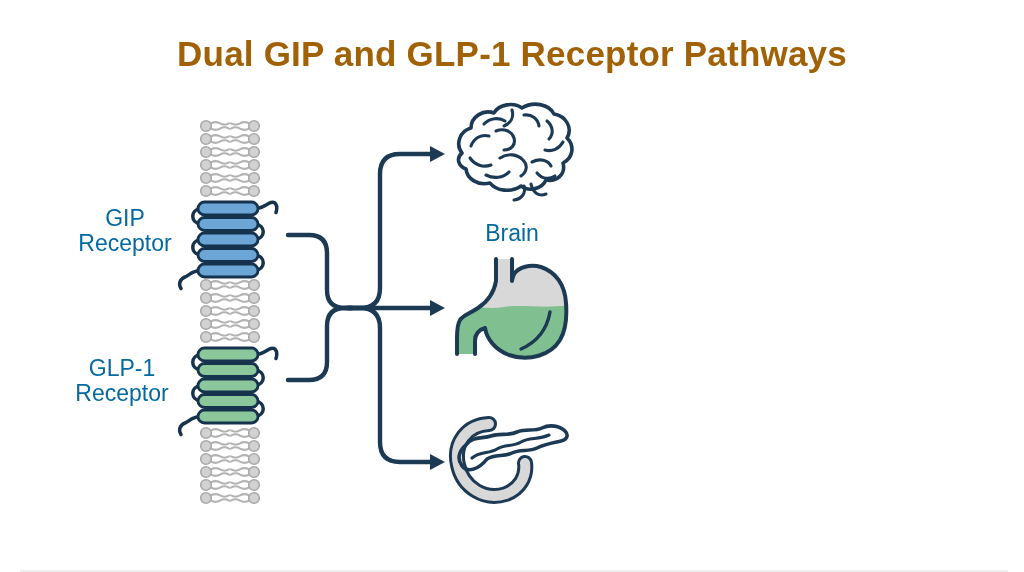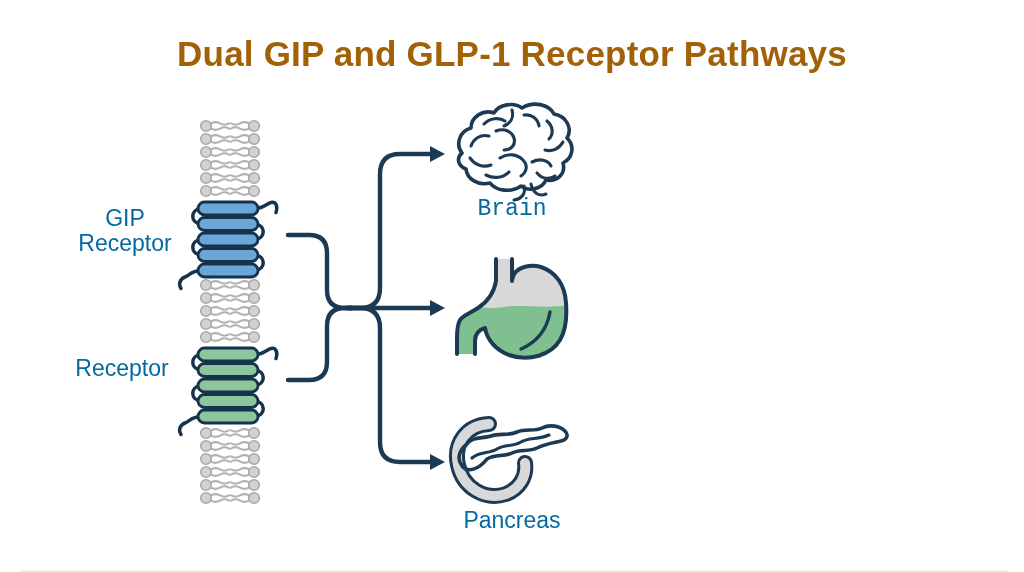--- a/index.html
+++ b/index.html
@@ -133,19 +133,19 @@
       <path class="organ-outline" d="M 466 445 C 472 436, 482 439, 491 436 C 500 433, 508 436, 517 432 C 526 428, 534 432, 542 428 C 550 424, 560 426, 565 431 C 569 435, 567 440, 561 441 C 552 443, 545 444, 537 448 C 529 452, 520 449, 512 453 C 504 457, 495 454, 487 459 C 480 468, 468 474, 462 466 C 456 458, 460 450, 466 445 Z" fill="#8ac79a"></path>
       <path class="organ-detail" d="M 472 458 C 480 451, 489 454, 497 449 C 505 444, 513 447, 521 442 C 529 437, 538 440, 549 435"></path>
     </g>
   </svg>
 
   <div class="label" style="left:35px;top:206px;width:180px;">
     <div>GIP</div>
     <div>Receptor</div>
   </div>
   <div class="label" style="left:32px;top:356px;width:180px;">
+    <div>GLP-1</div>
     <div>Receptor</div>
   </div>
-  <div class="label" style="left:432px;top:197px;width:160px;font-family:Liberation Mono, monospace;">Brain</div>
-  <div class="label" style="left:432px;top:508px;width:160px;">Pancreas</div>
+  <div class="label" style="left:432px;top:221px;width:160px;">Brain</div>
 
   <div class="bottom-edge"></div>
 </div>
 
 </body></html>

